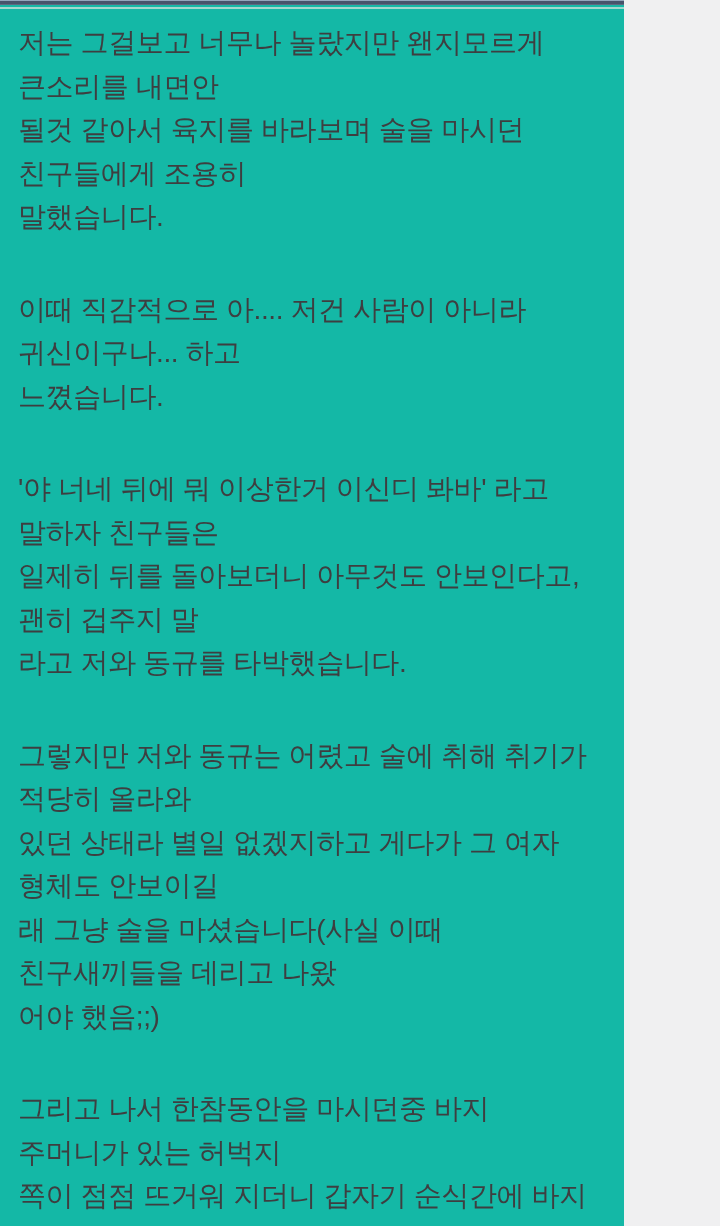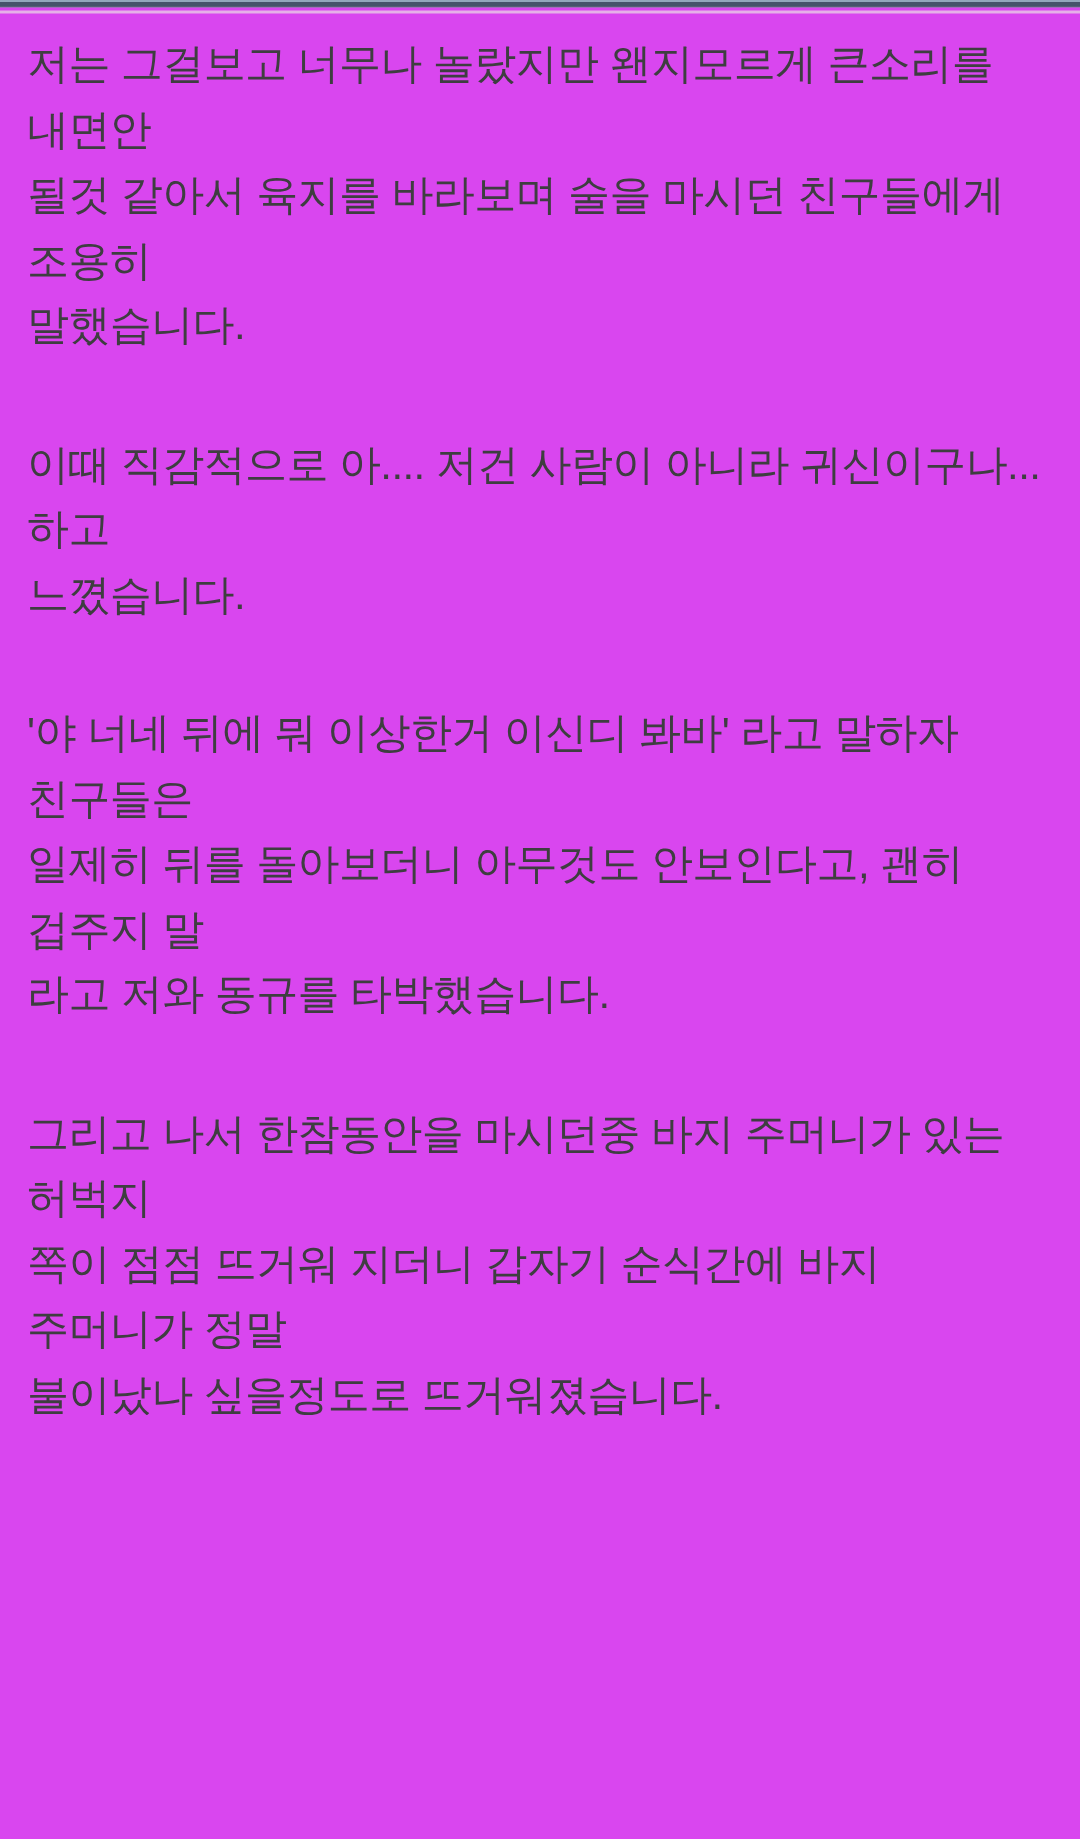--- a/index.html
+++ b/index.html
@@ -7,23 +7,23 @@
     padding: 0;
   }
   body {
     width: 720px;
     height: 1226px;
     overflow: hidden;
     background: #f0f0f1;
   }
   .screen {
     position: relative;
-    width: 720px;
+    width: 624px;
     height: 1226px;
-    background: #d946ef;
+    background: #14b8a6;
   }
   .top-edge {
     height: 5px;
     width: 100%;
     background: linear-gradient(
       to bottom,
       #93a6bc 0%, #93a6bc 22%,
       #46536b 22%, #46536b 82%,
       #7c8698 100%
     );
@@ -61,17 +61,21 @@
   <div class="top-hairline"></div>
   <main class="content" id="story-content">
       <p class="paragraph">저는 그걸보고 너무나 놀랐지만 왠지모르게 큰소리를 내면안
 될것 같아서 육지를 바라보며 술을 마시던 친구들에게 조용히
 말했습니다.</p>
       <p class="paragraph">이때 직감적으로 아.... 저건 사람이 아니라 귀신이구나... 하고
 느꼈습니다.</p>
       <p class="paragraph">'야 너네 뒤에 뭐 이상한거 이신디 봐바' 라고 말하자 친구들은
 일제히 뒤를 돌아보더니 아무것도 안보인다고, 괜히 겁주지 말
 라고 저와 동규를 타박했습니다.</p>
+      <p class="paragraph">그렇지만 저와 동규는 어렸고 술에 취해 취기가 적당히 올라와
+있던 상태라 별일 없겠지하고 게다가 그 여자 형체도 안보이길
+래 그냥 술을 마셨습니다(사실 이때 친구새끼들을 데리고 나왔
+어야 했음;;)</p>
       <p class="paragraph">그리고 나서 한참동안을 마시던중 바지 주머니가 있는 허벅지
 쪽이 점점 뜨거워 지더니 갑자기 순식간에 바지 주머니가 정말
 불이났나 싶을정도로 뜨거워졌습니다.</p>
     </main>
 </div>
 
 </body></html>

